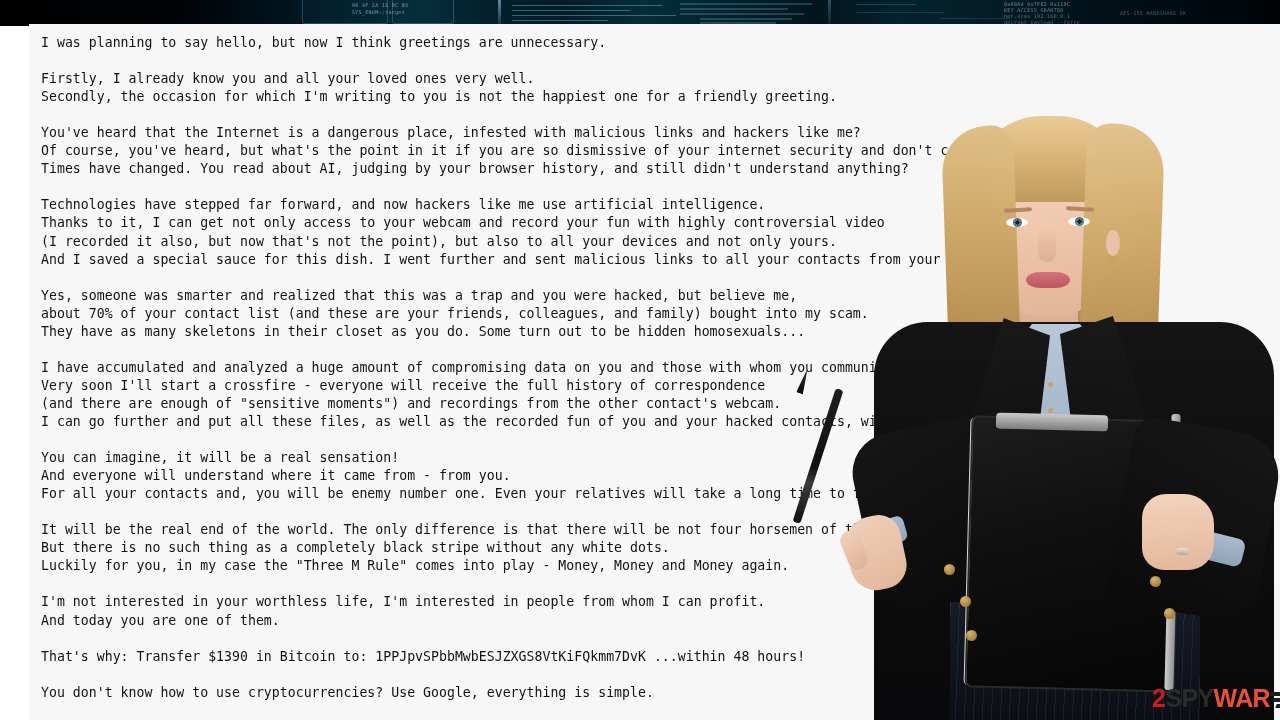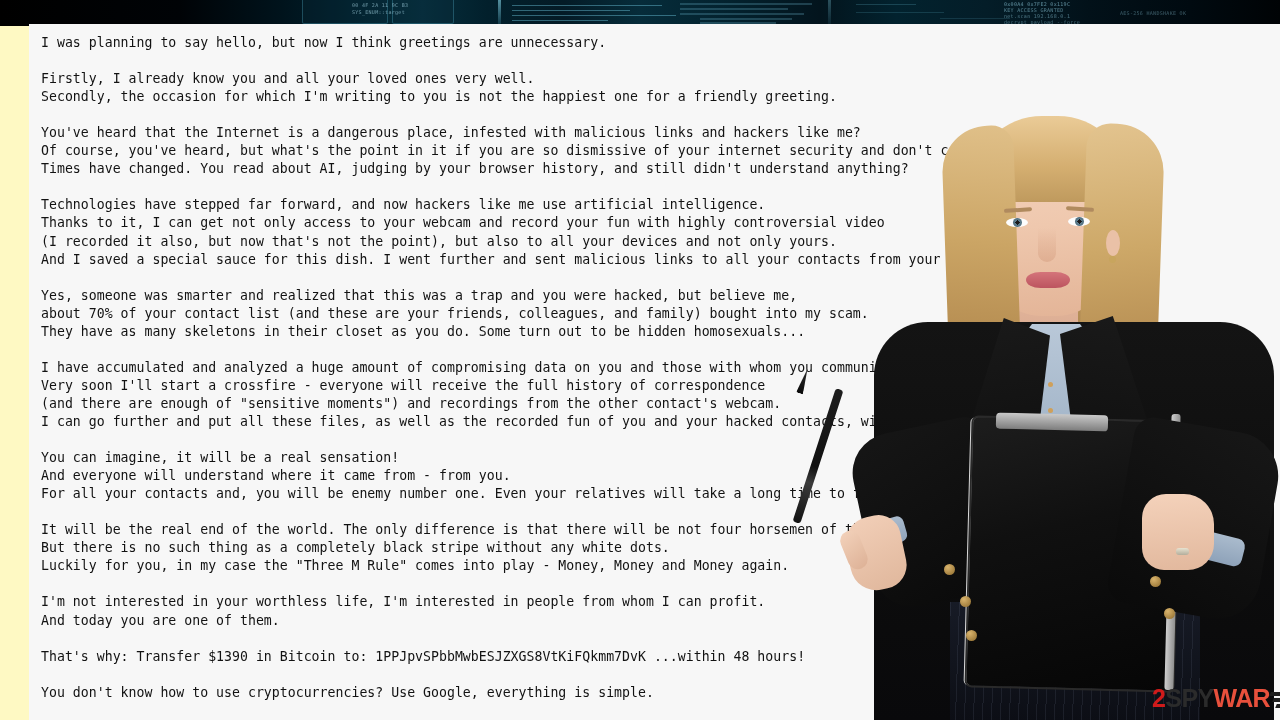--- a/index.html
+++ b/index.html
@@ -1,21 +1,21 @@
 <!DOCTYPE html>
 <html><head>
 <meta charset="utf-8">
 <style>
   * { margin:0; padding:0; box-sizing:border-box; }
   html, body {
     width:1280px; height:720px; overflow:hidden;
     background:#000;
     font-family:"DejaVu Sans Mono", monospace;
   }
-  #screen { position:relative; width:1280px; height:720px; overflow:hidden; background:#fef9c3; }
+  #screen { position:relative; width:1280px; height:720px; overflow:hidden; background:#ffffff; }
 
   
   #banner {
     position:absolute; left:0; top:0; width:1280px; height:26px;
     background:
       linear-gradient(90deg,
         #000000 0%, #000306 14%, #00131c 22%, #01222e 28%,
         #062e3c 33%, #02202c 38%, #041b26 44%, #062c3a 50%,
         #03222e 57%, #03141d 64%, #02222e 70%, #041d28 77%,
         #021119 85%, #000a10 93%, #000305 100%);

